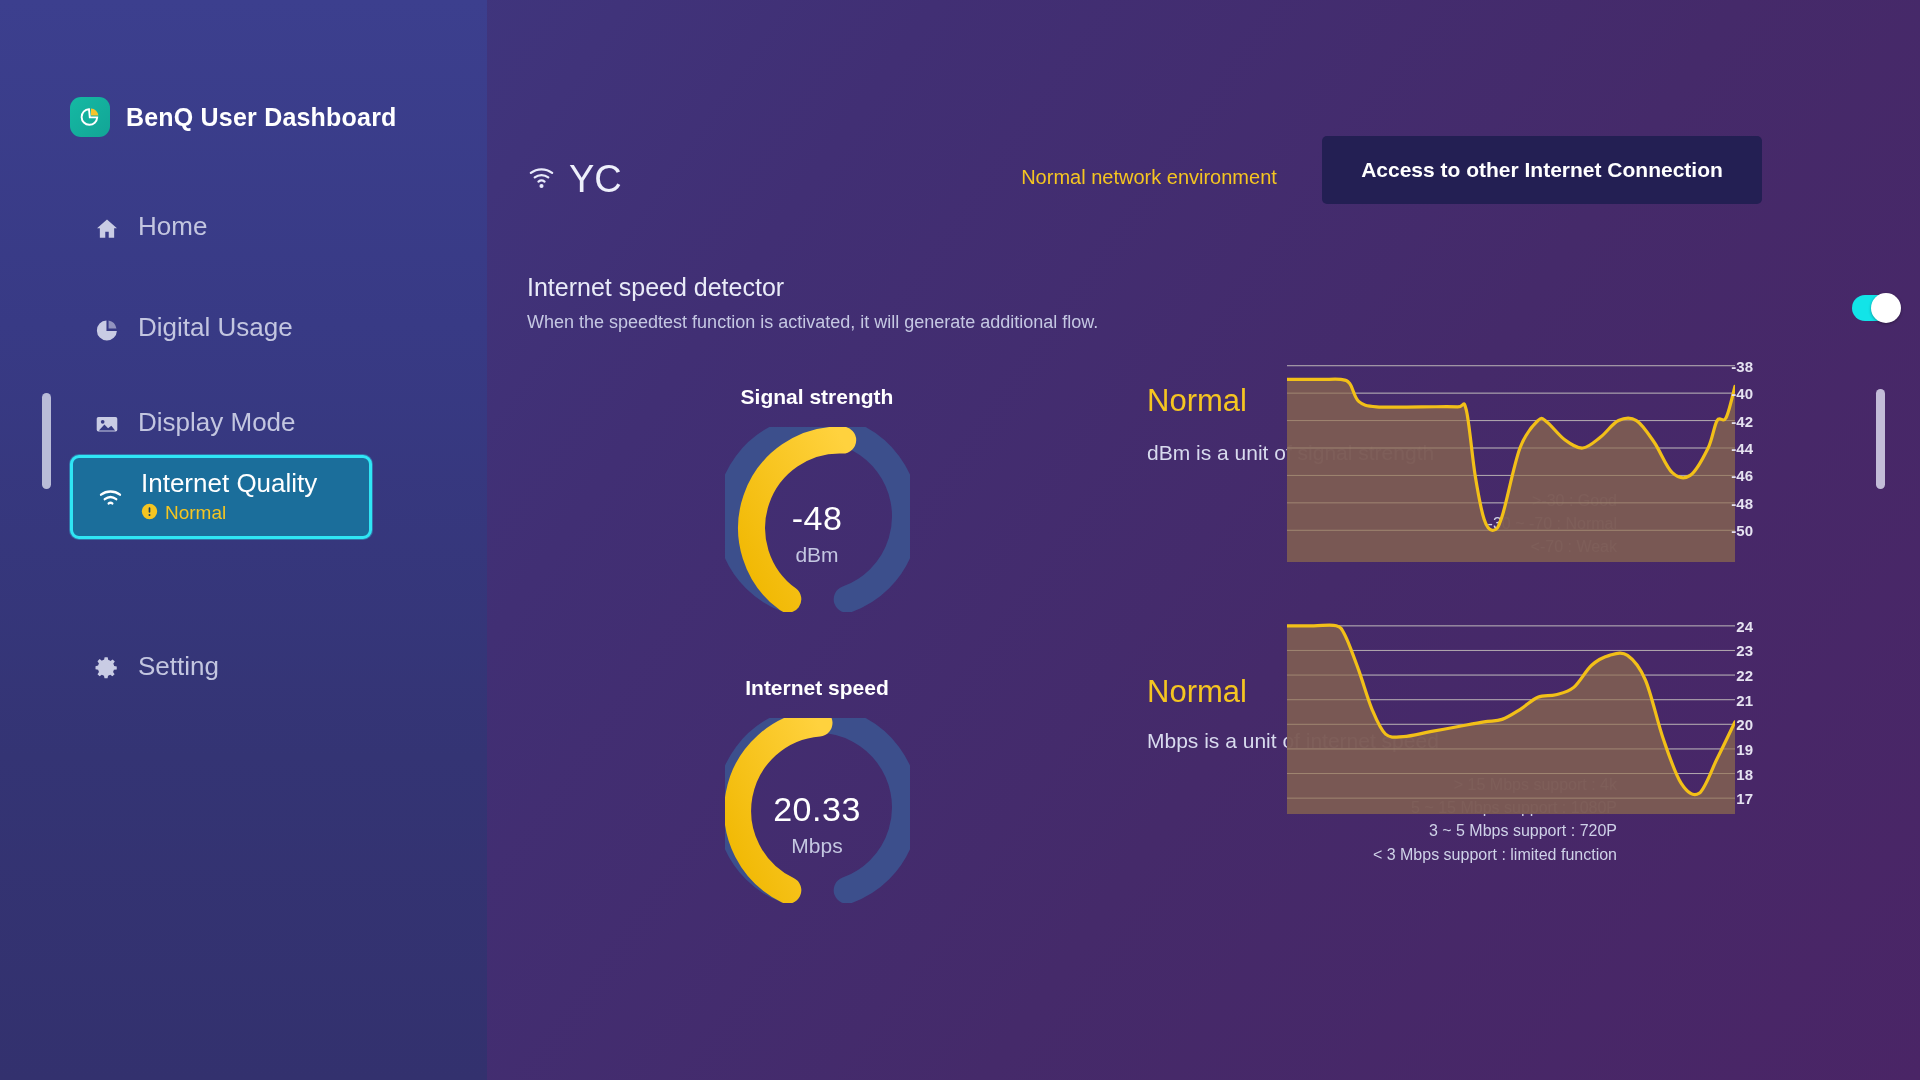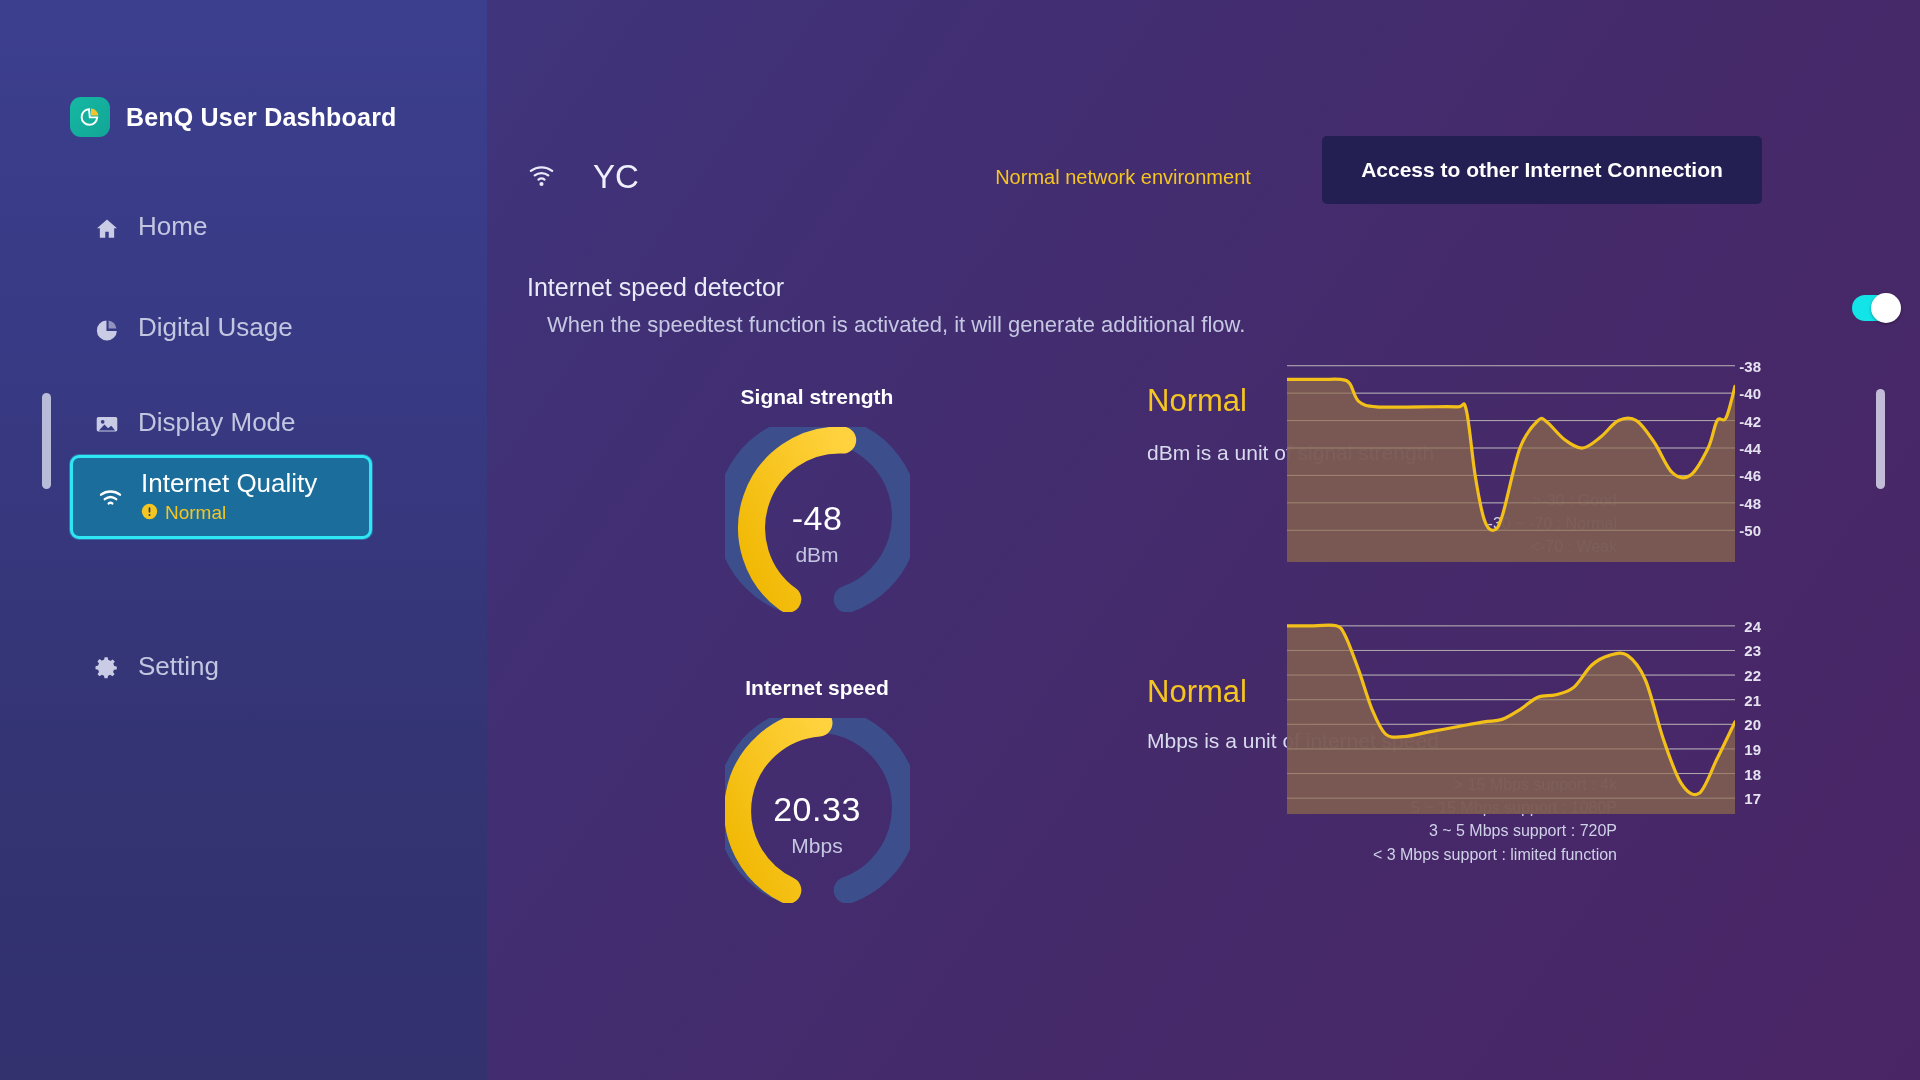--- a/index.html
+++ b/index.html
@@ -39,31 +39,31 @@
   .nav-item.below-active { margin-top:22px; }
 
   .sb-scroll { position:absolute; left:42px; top:393px; width:9px; height:96px;
                background:#b9bcd8; border-radius:5px; }
 
   
   .main { position:absolute; left:487px; top:0; width:1433px; height:1080px; }
 
   .net-row { position:absolute; left:0; top:0; width:1433px; height:225px; }
   .ssid { position:absolute; left:40px; top:158px; display:flex; align-items:center; gap:13px; }
-  .ssid-name { font-size:33px; color:#eef0fb; font-weight:400;margin-left:24px; }
-  .net-status { position:absolute; left:376px; top:166px; width:520px; text-align:center;
+  .ssid-name { font-size:38px; color:#eef0fb; font-weight:400; }
+  .net-status { position:absolute; left:402px; top:166px; width:520px; text-align:center;
                 font-size:20px; color:#f5c521; font-weight:500; }
   .access-btn { position:absolute; left:835px; top:136px; width:440px; height:68px;
                 background:#231f53; border-radius:5px; display:flex; align-items:center;
                 justify-content:center; text-align:center; padding:0 20px; }
   .access-btn span { font-size:21px; font-weight:bold; line-height:1.28; color:#fff; }
 
   .detector { position:absolute; left:40px; top:272px; width:1370px; }
   .det-title { font-size:25px; color:#e9ebf8; font-weight:400; line-height:1.2; }
-  .det-sub { font-size:22px; color:#c5c8e3; margin-top:10px; line-height:1.2;margin-left:20px; }
+  .det-sub { font-size:18px; color:#c5c8e3; margin-top:10px; line-height:1.2; }
   .toggle { position:absolute; right:-3px; top:23px; width:48px; height:26px;
             border-radius:14px; background:#12e4e8; }
   .toggle-knob { position:absolute; right:-1px; top:-2px; width:30px; height:30px;
                  border-radius:50%; background:#ffffff; box-shadow:0 1px 3px rgba(0,0,0,.35); }
 
   
   .metric { position:absolute; left:0; width:1433px; }
   .metric.signal { top:385px; }
   .metric.speed  { top:676px; }
 
@@ -85,21 +85,21 @@
               text-align:right; }
   .metric.speed .m-desc { margin-top:22px; }
   .metric.speed .m-legend { margin-top:20px; }
 
   
   .chart { position:absolute; }
   .chart.signal-chart { left:800px; top:-33px; }
   .chart.speed-chart  { left:800px; top:-72px; }
   .chart svg { display:block; }
   .yticks { position:absolute; font-size:15px; color:#e5e2f0; font-weight:bold; }
-  .ytick { position:absolute; right:8px; white-space:nowrap; transform:translateY(-50%); }
+  .ytick { position:absolute; right:16px; white-space:nowrap; transform:translateY(-50%); }
 
   .page-scroll { position:absolute; left:1876px; top:389px; width:9px; height:100px;
                  background:#c3bcd8; border-radius:5px; }
 </style>
 </head>
 <body>
 
 <div id="app">
 
   <aside class="sidebar">

